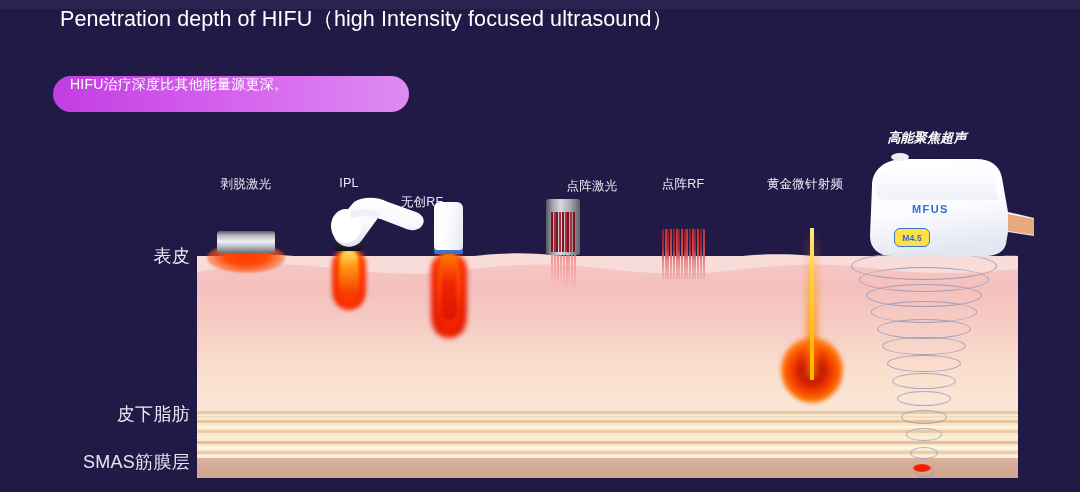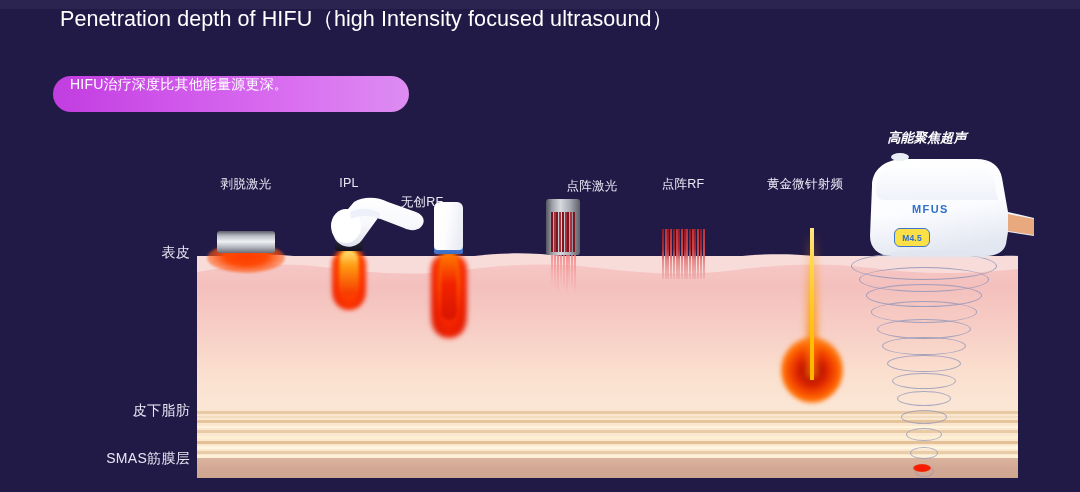--- a/index.html
+++ b/index.html
@@ -30,21 +30,21 @@
     width:356px;height:36px;border-radius:18px;
     background:linear-gradient(90deg,#c13de0 0%,#cf55ea 32%,#d96ef0 66%,#dd8cf2 100%);
     display:flex;align-items:flex-start;
   }
   .callout-text{
     color:#ffffff;font-size:14px;padding-left:17px;white-space:nowrap;letter-spacing:.2px;
   }
 
   
   .layer-label{
-    position:absolute;color:#e9e6f4;font-size:14px;white-space:nowrap;
+    position:absolute;color:#e9e6f4;font-size:18px;white-space:nowrap;
     text-align:right;letter-spacing:.3px;
   }
 
   
   .dev-label{
     position:absolute;color:#ece9f6;font-size:12.5px;white-space:nowrap;
     transform:translateX(-50%);letter-spacing:.2px;
   }
   .dev-label.hifu{
     color:#ffffff;font-weight:bold;font-size:13px;

